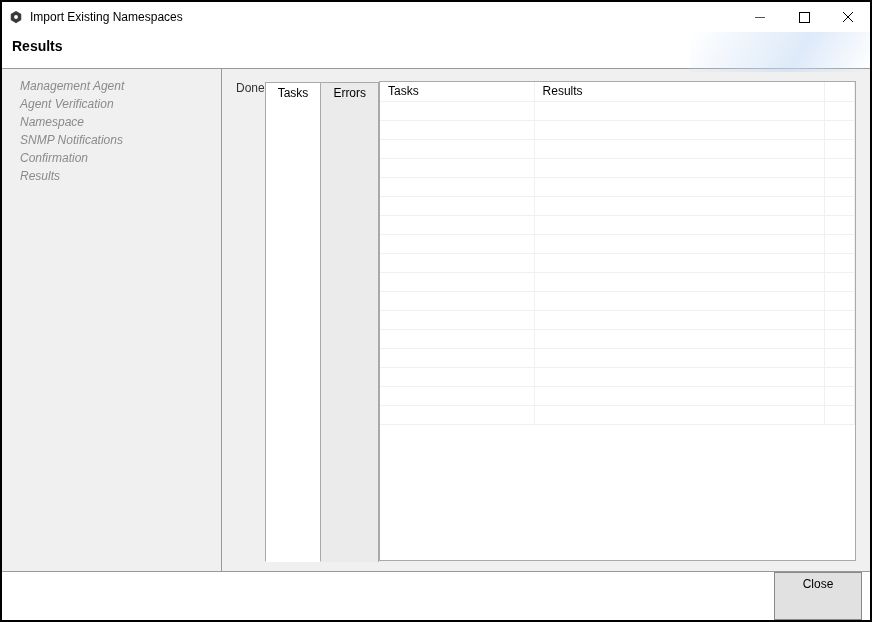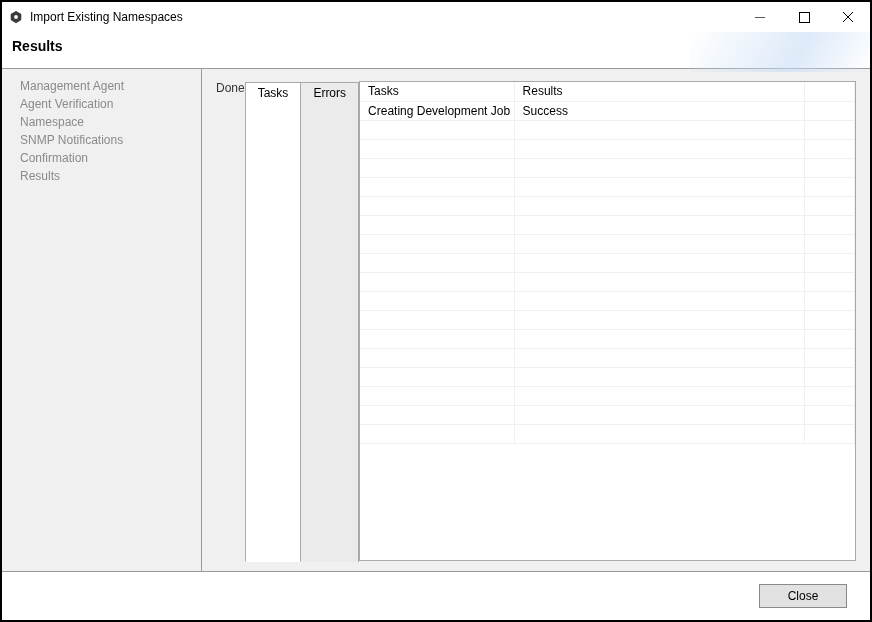--- a/index.html
+++ b/index.html
@@ -55,24 +55,25 @@
     }
     
     .main {
       flex: 1;
       display: flex;
       border-top: 1px solid #999;
       border-bottom: 1px solid #999;
       min-height: 0;
     }
     .sidebar {
-      width: 200px;
+      width: 220px;
       background: #f0f0f0;
       border-right: 1px solid #999;
       padding: 8px 0 0 18px;
+      font-style: italic;
     }
     .sidebar-item {
       font-size: 12px;
       color: #8a8a8a;
       line-height: 18px;
       cursor: default;
     }
     .content {
       flex: 1;
       background: #f0f0f0;
@@ -139,23 +140,22 @@
     table.results th {
       color: #000;
     }
     table.results col.c1 { width: 154px; }
     table.results col.c2 { width: 290px; }
     table.results col.c3 { width: auto; }
     
     .footer {
       height: 48px;
       display: flex;
-      align-items: center;
       justify-content: flex-end;
-      padding: 0 23px;
+      padding: 0 8px;
       background: #fff;
     }
     .btn {
       min-width: 88px;
       padding: 4px 14px;
       font-size: 12px;
       background: #e1e1e1;
       border: 1px solid #8a8a8a;
       text-align: center;
       cursor: default;
@@ -216,25 +216,20 @@
             <col class="c3">
           </colgroup>
         <thead>
           <tr>
             <th>Tasks</th>
             <th>Results</th>
             <th></th>
           </tr>
         </thead>
         <tbody>
-          <tr>
-            <td>Creating Development Job</td>
-            <td>Success</td>
-            <td></td>
-          </tr>
 
           <tr>
               <td></td>
               <td></td>
               <td></td>
             </tr>
           <tr>
               <td></td>
               <td></td>
               <td></td>

